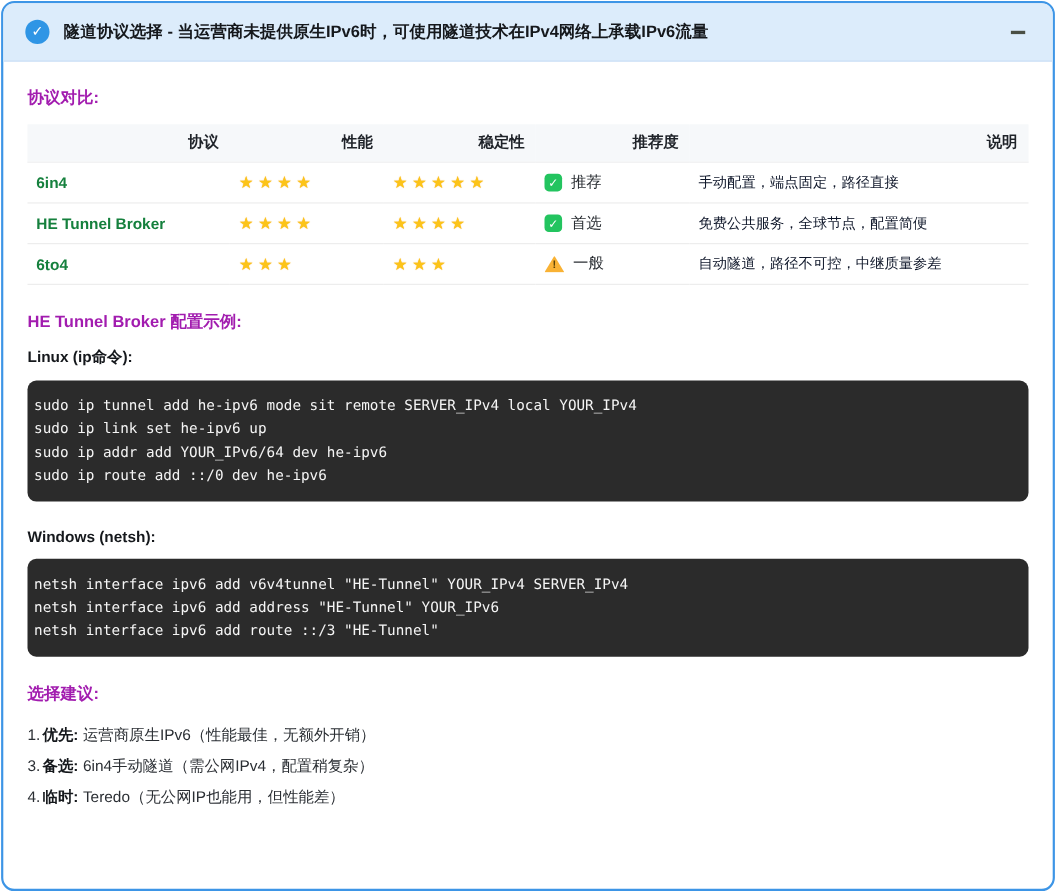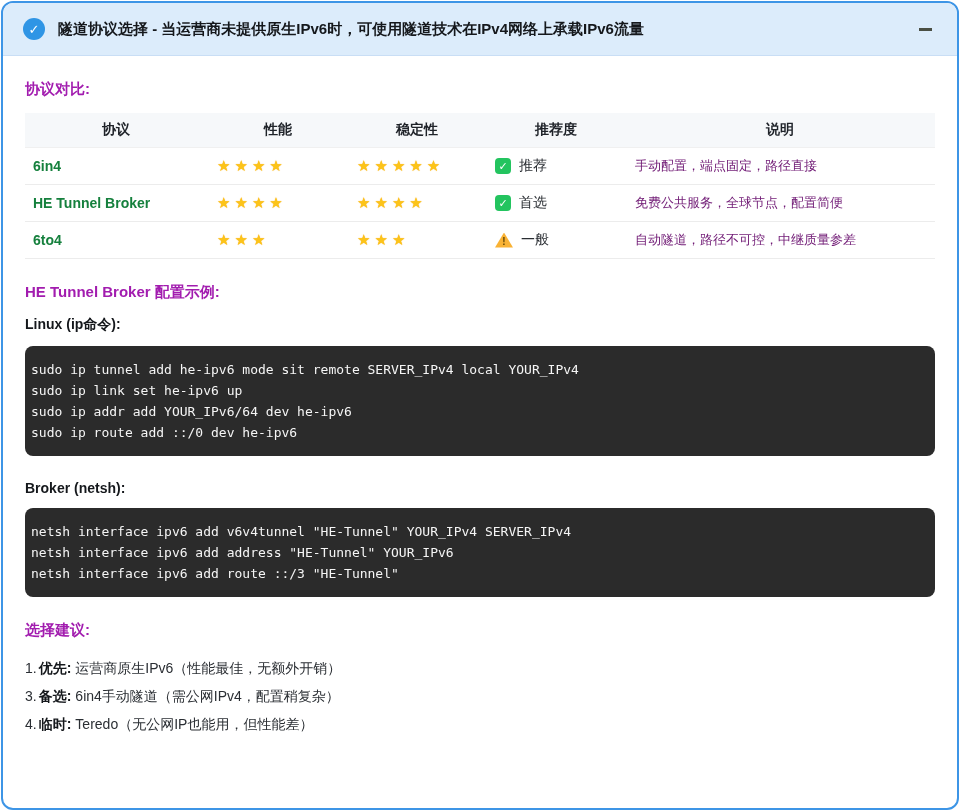--- a/index.html
+++ b/index.html
@@ -37,31 +37,31 @@
   }
   .minus-bar { width: 13px; height: 3px; background: #4a4f44; display: block; }
   
   .content { padding: 14px 22px 0 22px; }
   .sec-heading { font-size: 15px; font-weight: bold; color: #a21caf; margin: 10px 0 14px 0; }
   .sub-heading { font-size: 14px; font-weight: bold; color: #15181c; margin: 0 0 12px 0; }
   
   table.cmp { width: 100%; border-collapse: collapse; margin-bottom: 24px; }
   table.cmp thead tr { background: #f6f8fa; }
   table.cmp th {
-    text-align: center; font-size: 14px; font-weight: bold; color: #1f2329;
+    text-align: right; font-size: 14px; font-weight: bold; color: #1f2329;
     padding: 8px 10px 8px 8px;
   }
   table.cmp td { padding: 9px 10px 9px 8px; border-bottom: 1px solid #ececec; vertical-align: middle; }
   table.cmp tbody tr:first-child td { border-top: 1px solid #f0f0f0; }
   .c-proto { font-size: 14px; font-weight: bold; color: #15803d; }
   .c-stars { font-size: 15px; letter-spacing: 4px; color: #fcc419; text-shadow: 0 0 1px #f5a623; }
   .c-rec { font-size: 14px; color: #2a2e33; }
   .rec-wrap { display: flex; align-items: center; }
   .rec-label { margin-left: 8px; }
-  .c-desc { font-size: 13px; color: #701a75; }
+  .c-desc { font-size: 13px; color: #0f172a; }
   .ic { display: inline-flex; flex: 0 0 auto; }
   .ic-check {
     width: 16px; height: 16px; background: #23c45f; border-radius: 4px;
     color: #ffffff; font-size: 11px; font-weight: bold;
     align-items: center; justify-content: center;
   }
   .ic-warning {
     width: 18px; height: 15px; background: #f9b234;
     clip-path: polygon(50% 0, 100% 100%, 0 100%);
     color: #5d4305; font-size: 10px; font-weight: bold;
@@ -154,21 +154,21 @@
             <td class="c-desc">自动隧道，路径不可控，中继质量参差</td>
           </tr>
         </tbody>
     </table>
 
     <div class="sec-heading">HE Tunnel Broker 配置示例:</div>
 
     <div class="sub-heading">Linux (ip命令):</div>
     <div class="code-block"><div>sudo ip tunnel add he-ipv6 mode sit remote SERVER_IPv4 local YOUR_IPv4</div><div>sudo ip link set he-ipv6 up</div><div>sudo ip addr add YOUR_IPv6/64 dev he-ipv6</div><div>sudo ip route add ::/0 dev he-ipv6</div></div>
 
-    <div class="sub-heading">Broker (netsh):</div>
+    <div class="sub-heading">Windows (netsh):</div>
     <div class="code-block"><div>netsh interface ipv6 add v6v4tunnel "HE-Tunnel" YOUR_IPv4 SERVER_IPv4</div><div>netsh interface ipv6 add address "HE-Tunnel" YOUR_IPv6</div><div>netsh interface ipv6 add route ::/3 "HE-Tunnel"</div></div>
 
     <div class="sec-heading">选择建议:</div>
     <div class="advice-list">
         <div class="advice-item"><span class="adv-num">1.</span><span class="adv-label">优先:</span><span class="adv-text">运营商原生IPv6（性能最佳，无额外开销）</span></div>
         <div class="advice-item"><span class="adv-num">3.</span><span class="adv-label">备选:</span><span class="adv-text">6in4手动隧道（需公网IPv4，配置稍复杂）</span></div>
         <div class="advice-item"><span class="adv-num">4.</span><span class="adv-label">临时:</span><span class="adv-text">Teredo（无公网IP也能用，但性能差）</span></div>
       </div>
 
   </div>

